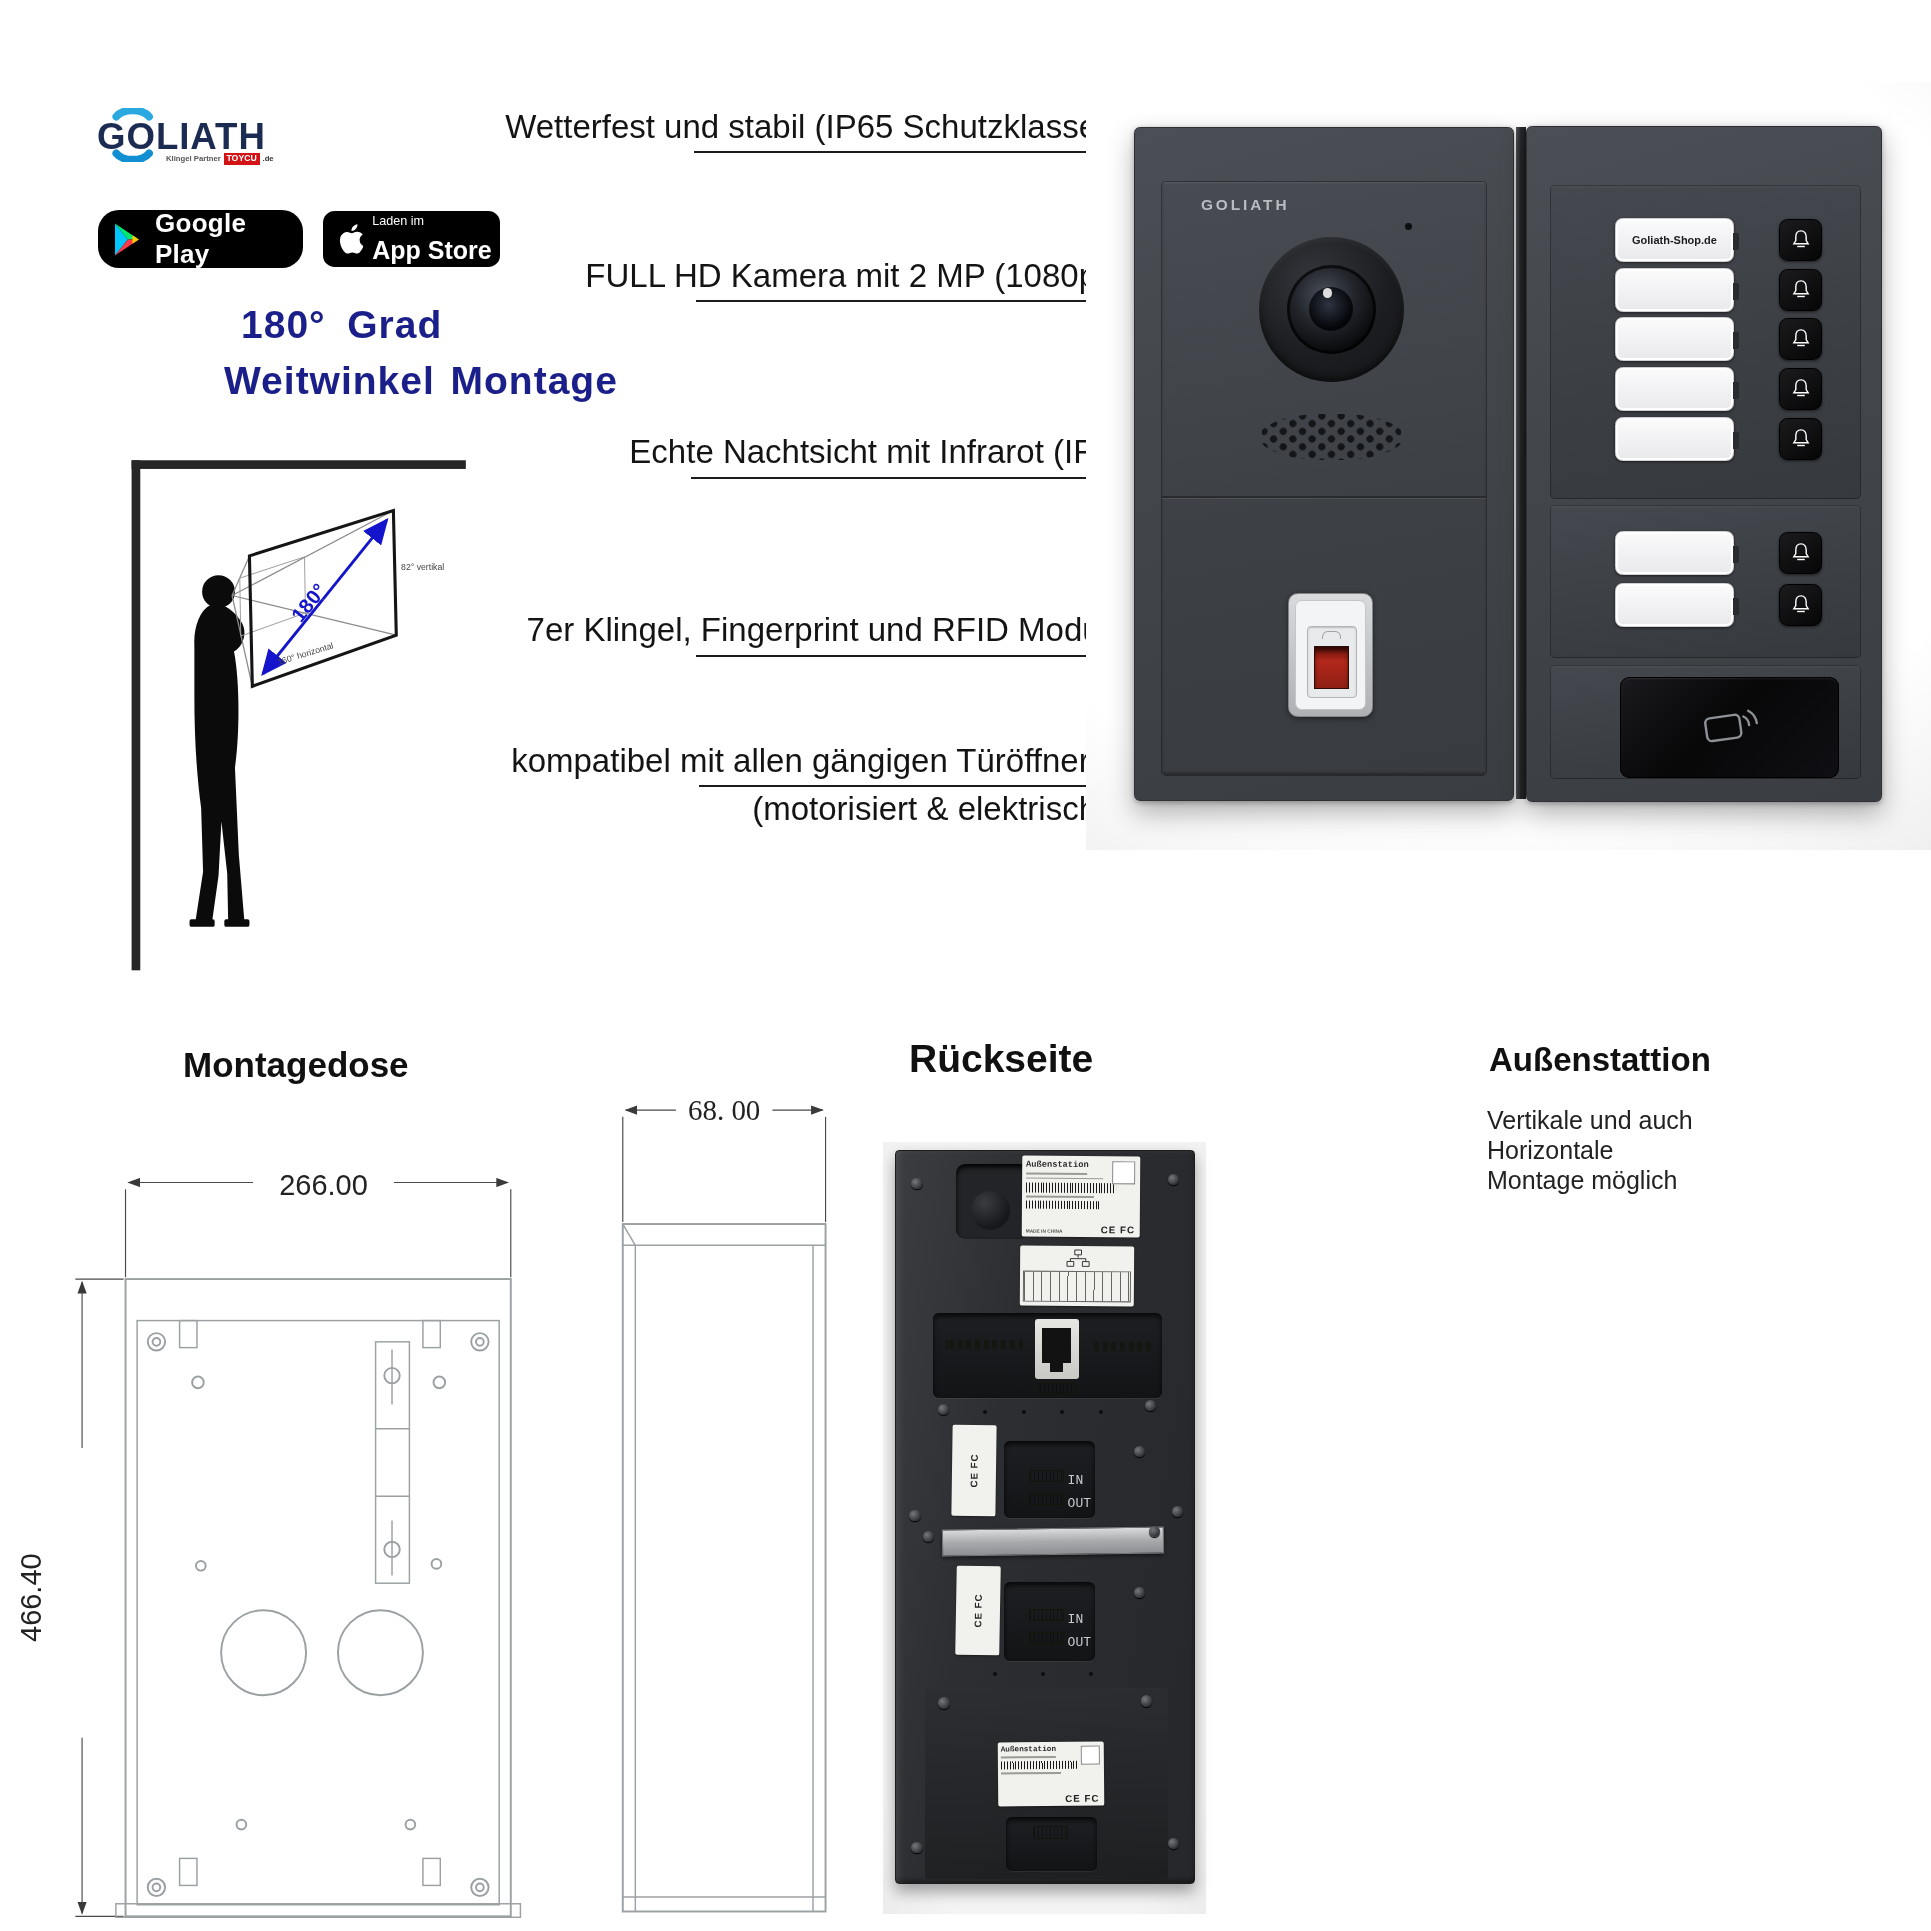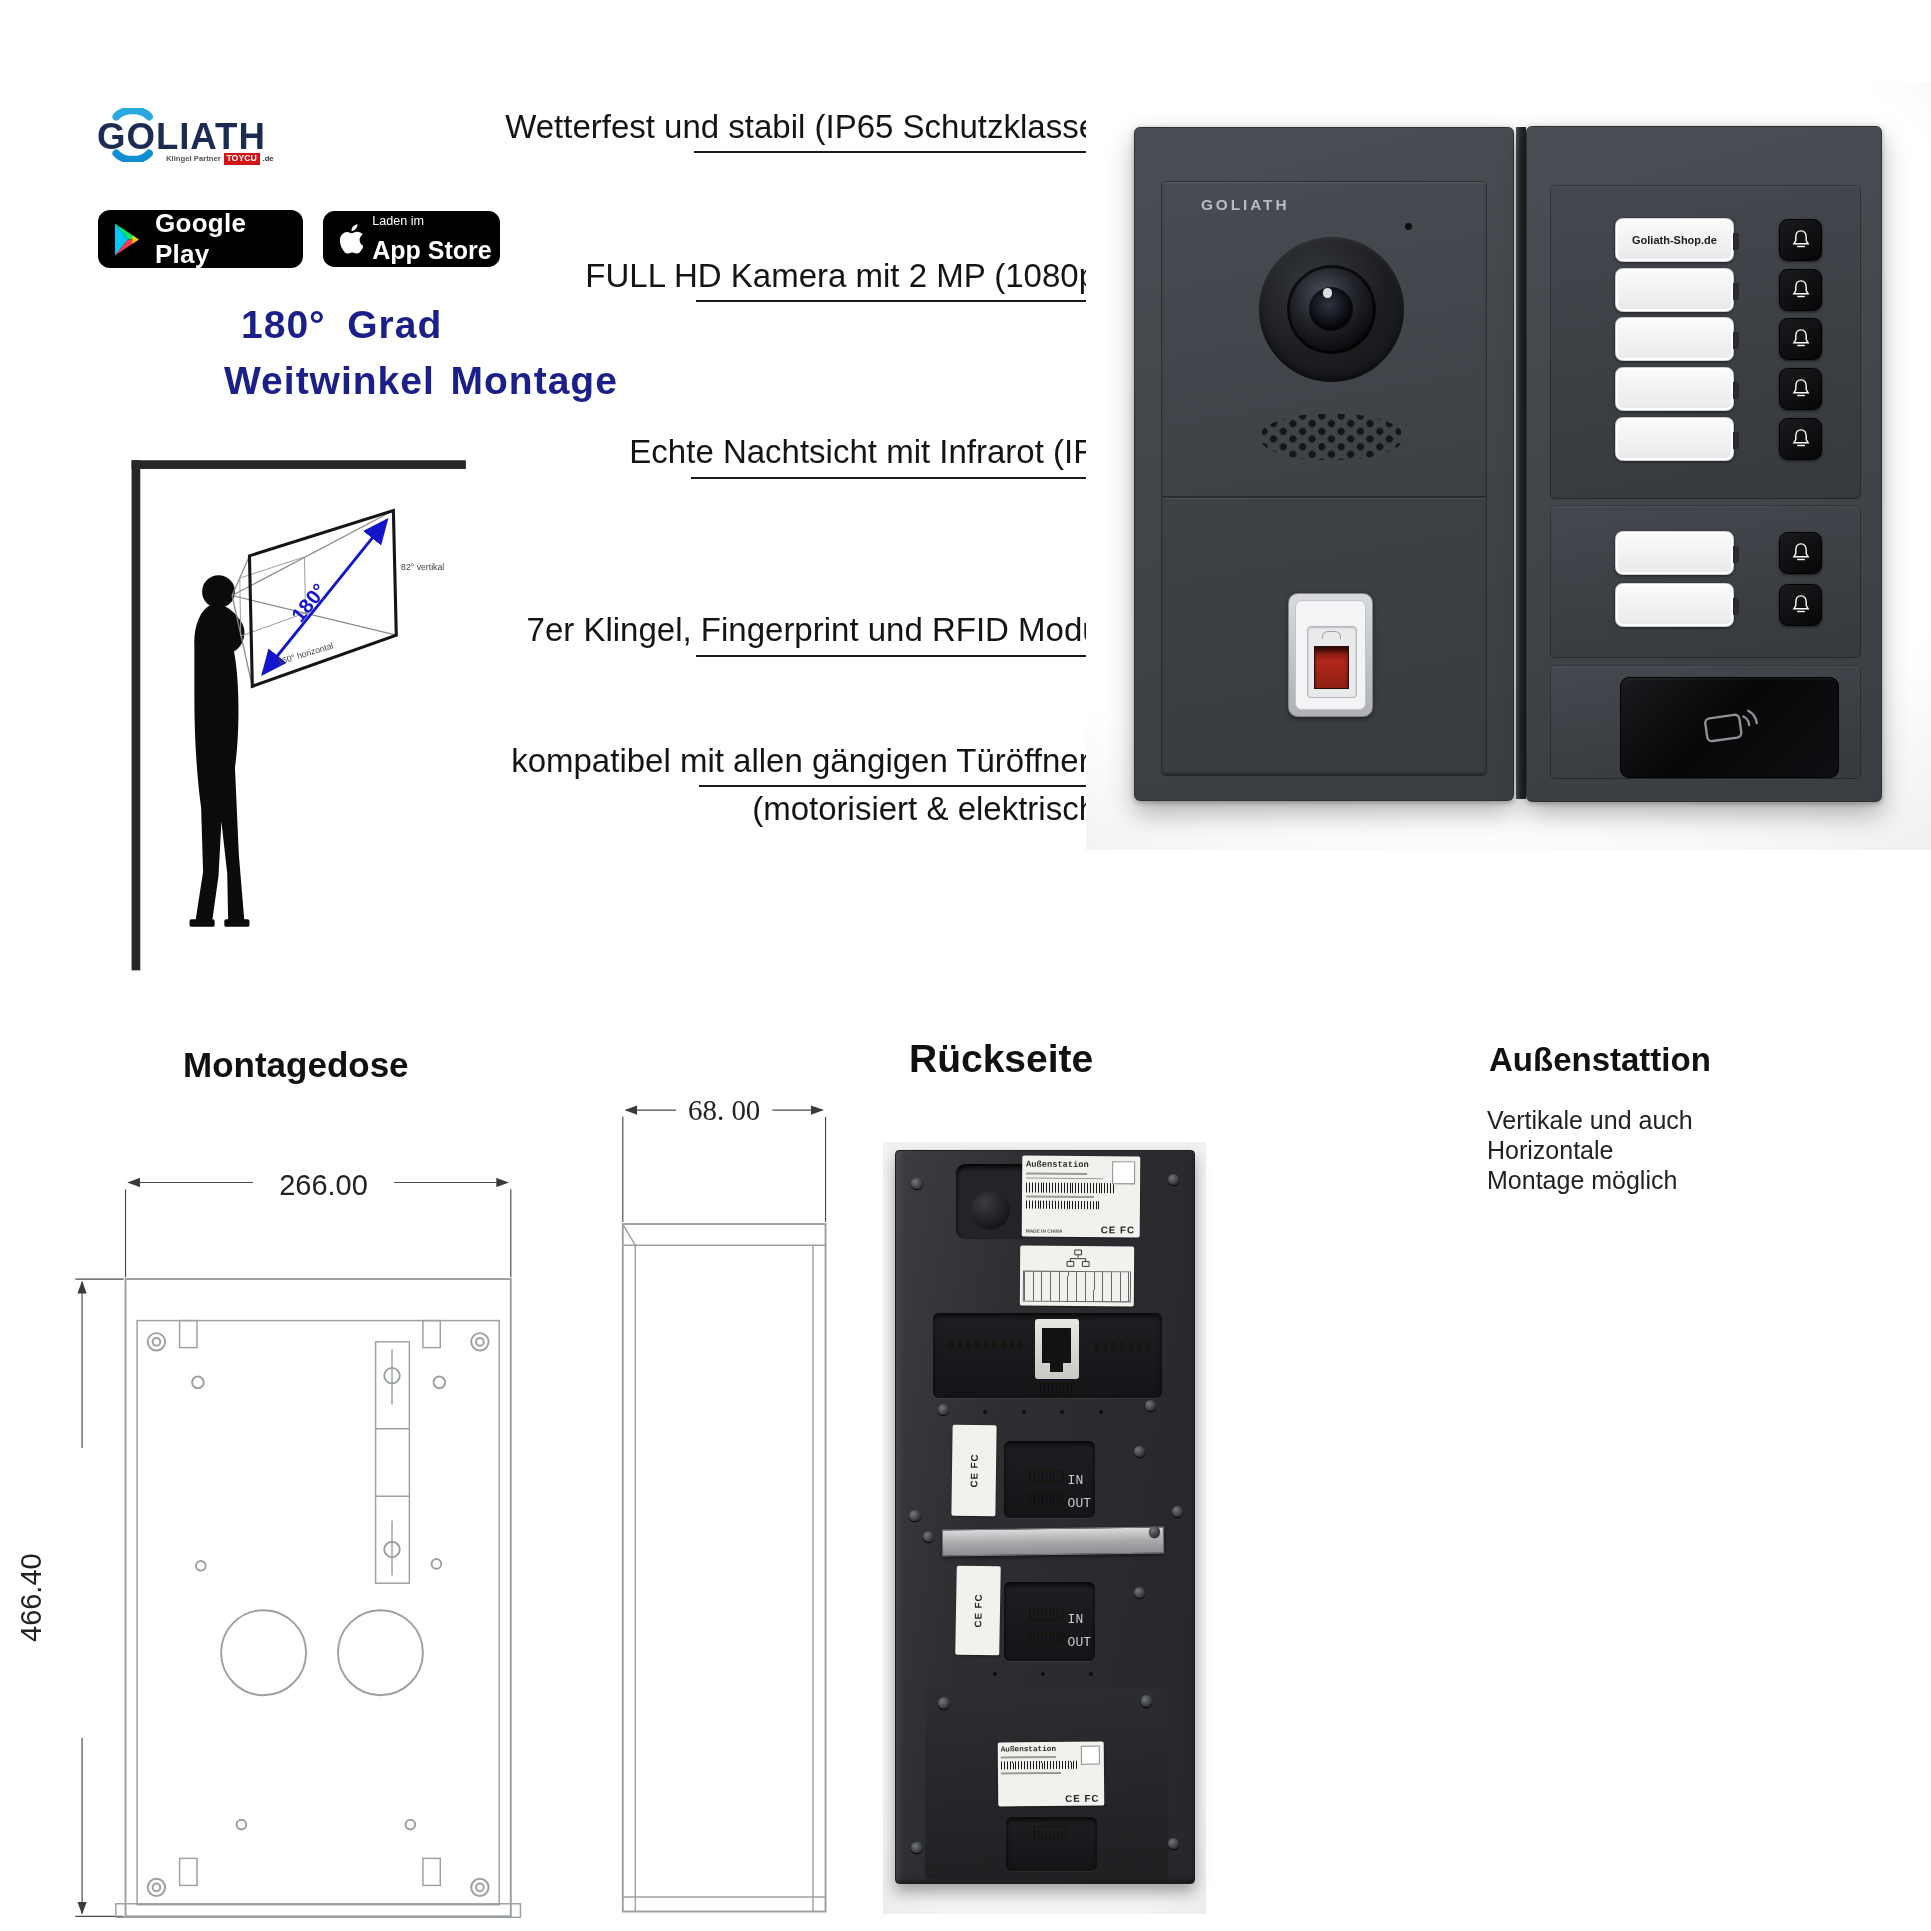--- a/index.html
+++ b/index.html
@@ -7,21 +7,21 @@
           font-family:"Liberation Sans", sans-serif;color:#1a1a1a;}
   .abs{position:absolute;}
 
   
   .logo-block{left:95px;top:108px;width:193px;height:64px;}
   .tagline{left:166px;top:153px;font-size:7.7px;color:#444;display:flex;align-items:center;gap:2.9px;}
   .tagline .toycu{background:#d41317;color:#fff;font-weight:bold;font-size:8.7px;padding:0 2.9px;line-height:11.6px;}
   .tagline .pre{font-weight:bold;color:#555;}
   .tagline .suf{font-weight:bold;color:#333;}
 
-  .badge{background:#000;border-radius:12px;display:flex;align-items:center;color:#fff;}
+  .badge{background:#000;border-radius:21px;display:flex;align-items:center;color:#fff;}
   .badge-gp{left:98px;top:210px;width:205px;height:58px;gap:11.6px;padding-left:13.5px;box-sizing:border-box;}
   .badge-gp .lbl{font-size:26px;font-weight:600;letter-spacing:0.3px;}
   .badge-as{left:323px;top:211px;width:177px;height:56px;gap:9.7px;padding-left:12.6px;box-sizing:border-box;border-radius:11.6px;}
   .badge-as .col{display:flex;flex-direction:column;line-height:1;}
   .badge-as .pre{font-size:12.6px;margin-bottom:11px;}
   .badge-as .lbl{font-size:25px;font-weight:600;}
 
   .headline{font-weight:bold;color:#1b1f8a;letter-spacing:1px;word-spacing:9.7px;font-size:39px;}
   .hl1{left:241px;top:303px;}
   .hl2{left:224px;top:359px;word-spacing:3.9px;}

